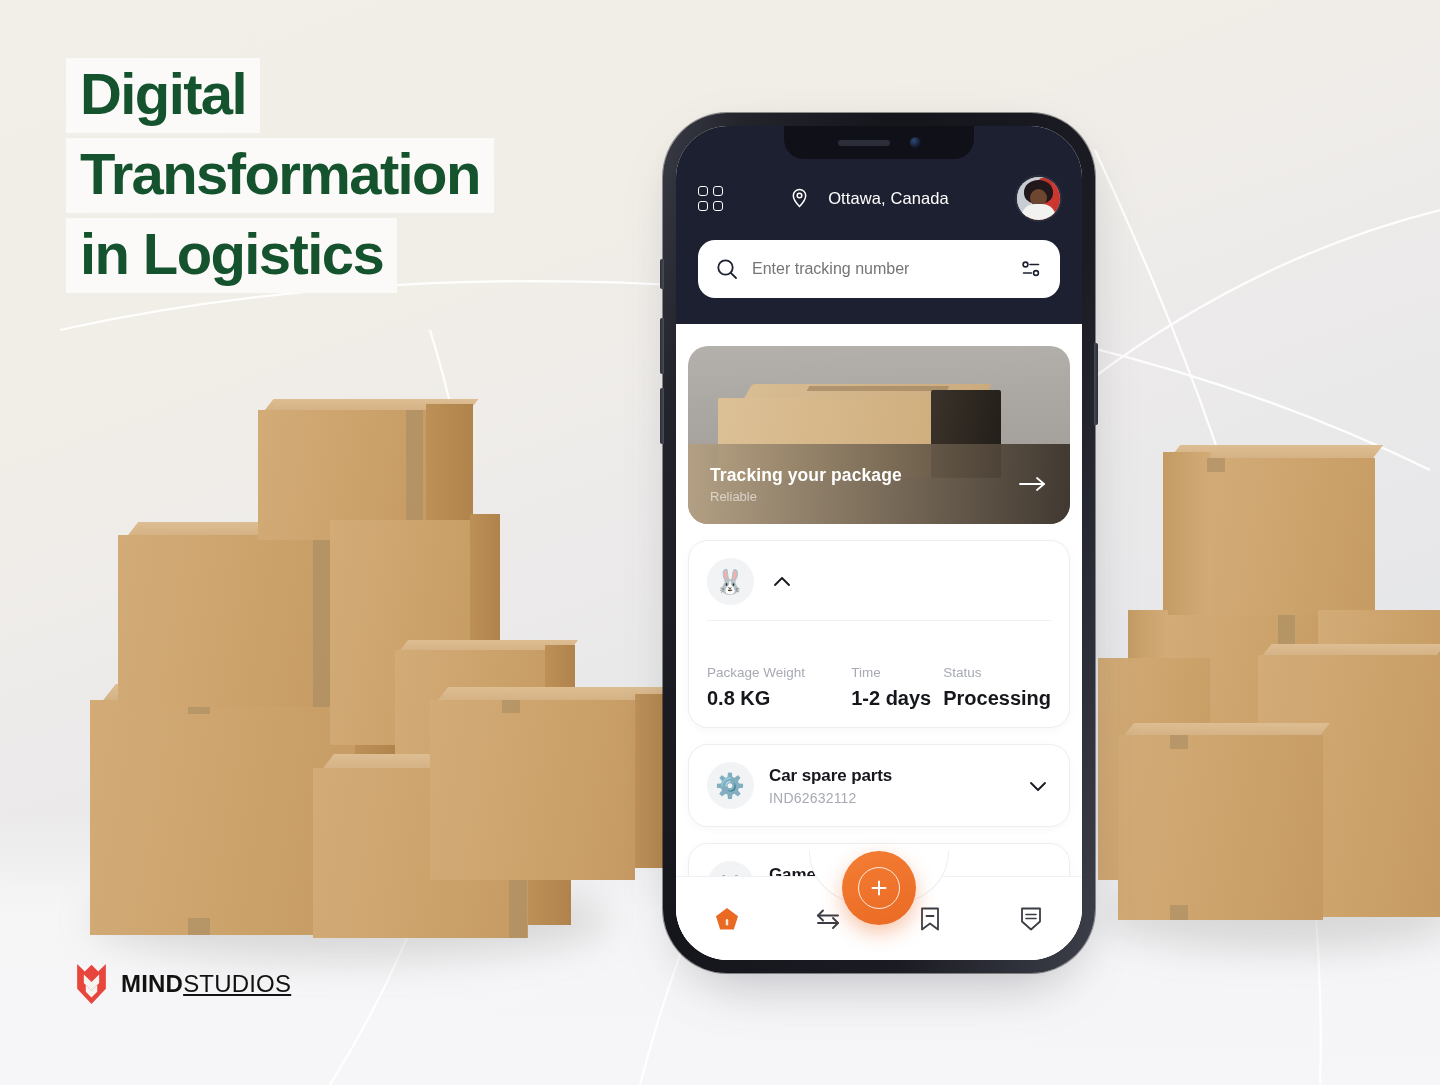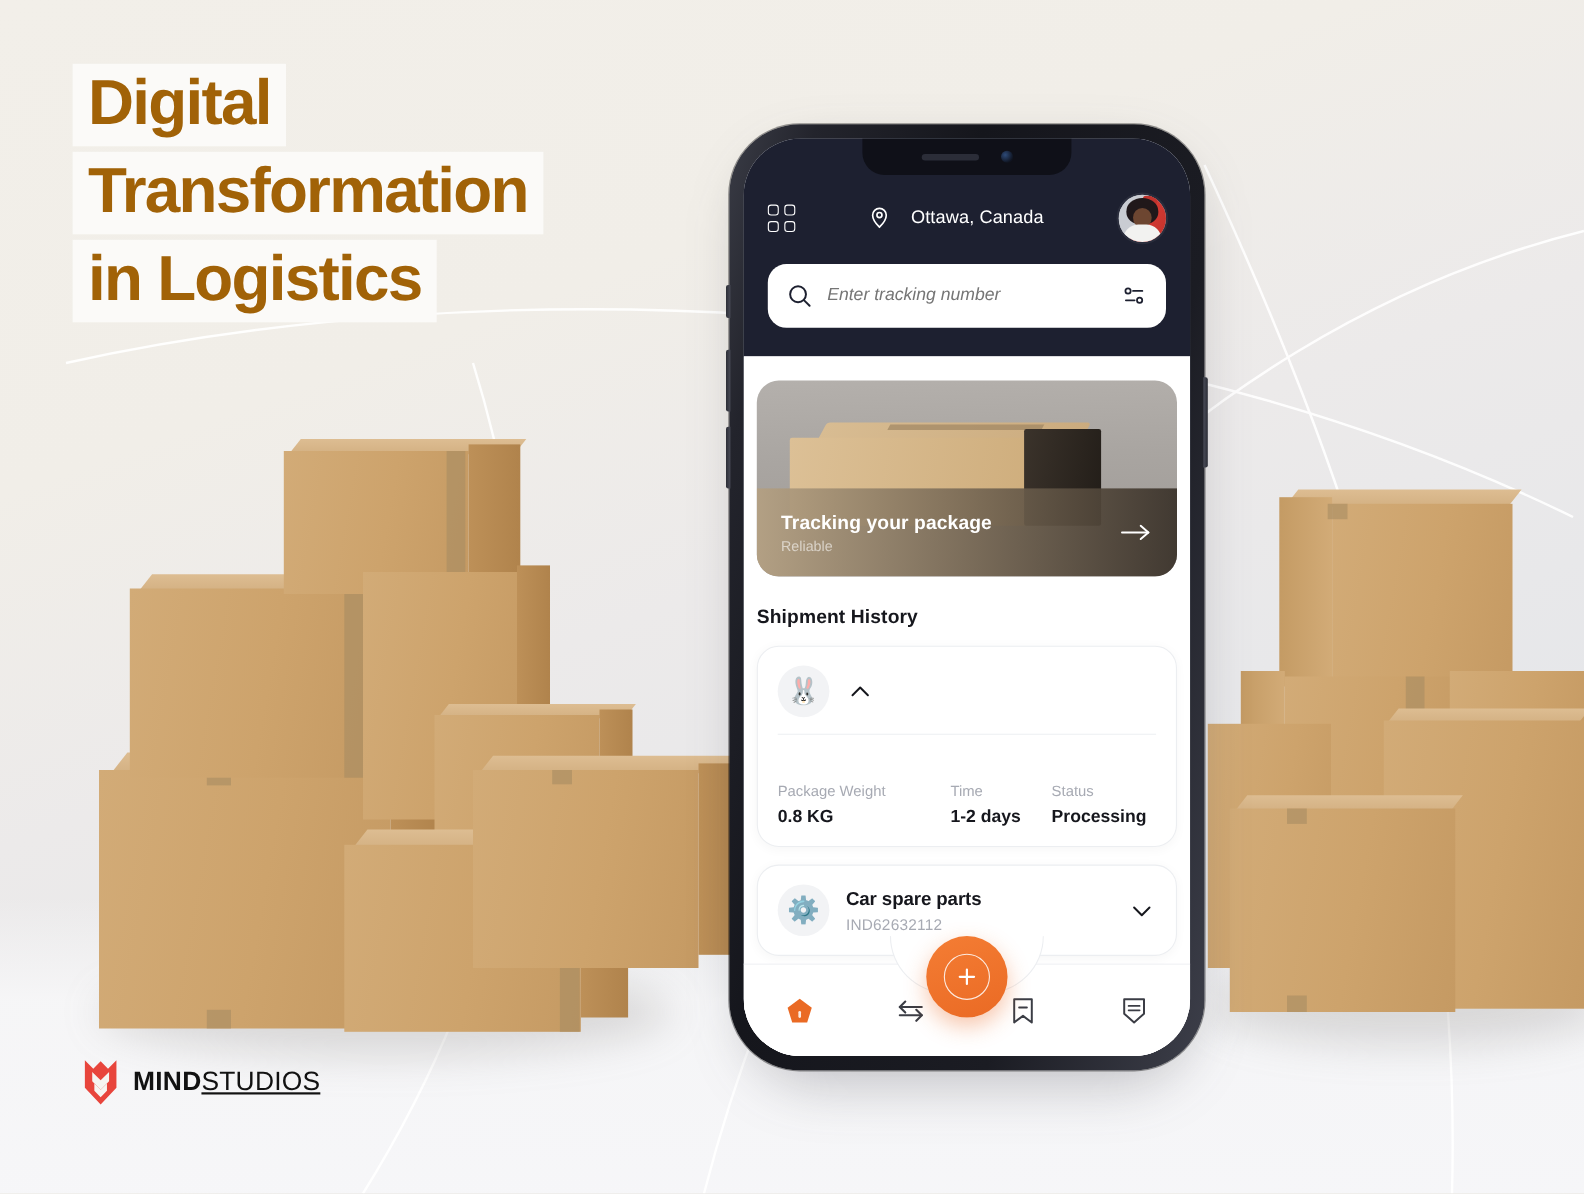--- a/index.html
+++ b/index.html
@@ -20,21 +20,21 @@
     position:absolute; left:0; right:0; bottom:0; height:270px;
     background:linear-gradient(180deg, rgba(255,255,255,0) 0%, rgba(250,250,251,.75) 35%, rgba(247,247,249,.95) 100%);
   }
   .bg-arcs { position:absolute; inset:0; }
 
   
   .headline { position:absolute; left:66px; top:58px; z-index:6; }
   .headline .ln {
     display:table;
     background:#fbfaf8;
-    color:#a16207;
+    color:#14532d;
     font-size:58px;
     line-height:1.02;
     font-weight:700;
     letter-spacing:-1.6px;
     padding:6px 14px 10px 14px;
     margin-bottom:5px;
     white-space:nowrap;
   }
 
   
@@ -151,21 +151,21 @@
   .ship-name { display:flex; align-items:center; gap:8px; font-size:17px; font-weight:700; color:#16171d; letter-spacing:-.1px;}
   .ship-id { margin-top:4px; font-size:14px; color:#a7aab3; letter-spacing:.2px;}
   .chev { width:26px; height:26px; flex-shrink:0; }
 
   .divider { height:1px; background:#eef0f3; margin:15px 0 14px 0; }
   .detail-row { display:flex;margin-top:44px; }
   .detail-col { flex:1; }
   .detail-col.c2 { flex:0 0 92px; }
   .detail-col.c3 { flex:0 0 95px; }
   .dlabel { font-size:13.5px; color:#a7aab3; }
-  .dvalue { margin-top:7px; font-size:16px; font-weight:700; color:#16171d; }
+  .dvalue { margin-top:7px; font-size:20px; font-weight:700; color:#16171d; }
 
   
   .tabbar {
     position:absolute; left:0; right:0; bottom:0; height:84px; z-index:6;
     background:#fff; border-top:1px solid #f0f1f4;
   }
   .tab-notch-line{ position:absolute; top:-26px; left:50%; transform:translateX(-50%);
       width:140px; height:52px; border-radius:0 0 70px 70px;
       border:1px solid #eceef1; border-top:none; background:#fff;}
   .tab-items { position:absolute; inset:0; display:flex; align-items:center; }
@@ -335,21 +335,21 @@
                 <div class="av-face"></div>
                 <div class="av-body"></div>
             </div>
           </div>
 
           <div class="searchbar">
             <svg width="22" height="22" viewBox="0 0 22 22">
               <circle cx="9.5" cy="9.5" r="7.2" fill="none" stroke="#1d2030" stroke-width="1.8"></circle>
               <line x1="14.8" y1="14.8" x2="20" y2="20" stroke="#1d2030" stroke-width="1.8" stroke-linecap="round"></line>
             </svg>
-            <input class="search-ph" style="border: none; outline: none; background: transparent; font-family: inherit; font-style: italic;" placeholder="Enter tracking number">
+            <input class="search-ph" style="border: none; outline: none; background: transparent; font-family: inherit;" placeholder="Enter tracking number">
             <svg width="22" height="22" viewBox="0 0 22 22">
               <circle cx="5.5" cy="6.5" r="2.4" fill="none" stroke="#1d2030" stroke-width="1.6"></circle>
               <line x1="10" y1="6.5" x2="18.5" y2="6.5" stroke="#1d2030" stroke-width="1.6" stroke-linecap="round"></line>
               <circle cx="16" cy="15" r="2.4" fill="none" stroke="#1d2030" stroke-width="1.6"></circle>
               <line x1="3.5" y1="15" x2="11.5" y2="15" stroke="#1d2030" stroke-width="1.6" stroke-linecap="round"></line>
             </svg>
           </div>
         </div>
 
         <div class="body-scroll">
@@ -364,21 +364,20 @@
                 <div class="promo-title">Tracking your package</div>
                 <div class="promo-sub">Reliable</div>
               </div>
               <svg width="30" height="18" viewBox="0 0 30 18">
                 <line x1="2" y1="9" x2="26" y2="9" stroke="#fff" stroke-width="1.8" stroke-linecap="round"></line>
                 <polyline points="19,3 26,9 19,15" fill="none" stroke="#fff" stroke-width="1.8" stroke-linecap="round" stroke-linejoin="round"></polyline>
               </svg>
             </div>
           </div>
 
-          <div class="sec-title">Shipment History</div>
 
           <div class="ship-card">
             <div class="ship-row">
               <div class="ship-ava">🐰</div>
               <svg class="chev" viewBox="0 0 26 26">
                 <polyline points="6,16 13,9 20,16" fill="none" stroke="#16171d" stroke-width="1.8" stroke-linecap="round" stroke-linejoin="round"></polyline>
               </svg>
             </div>
             <div class="divider"></div>
             <div class="detail-row">

